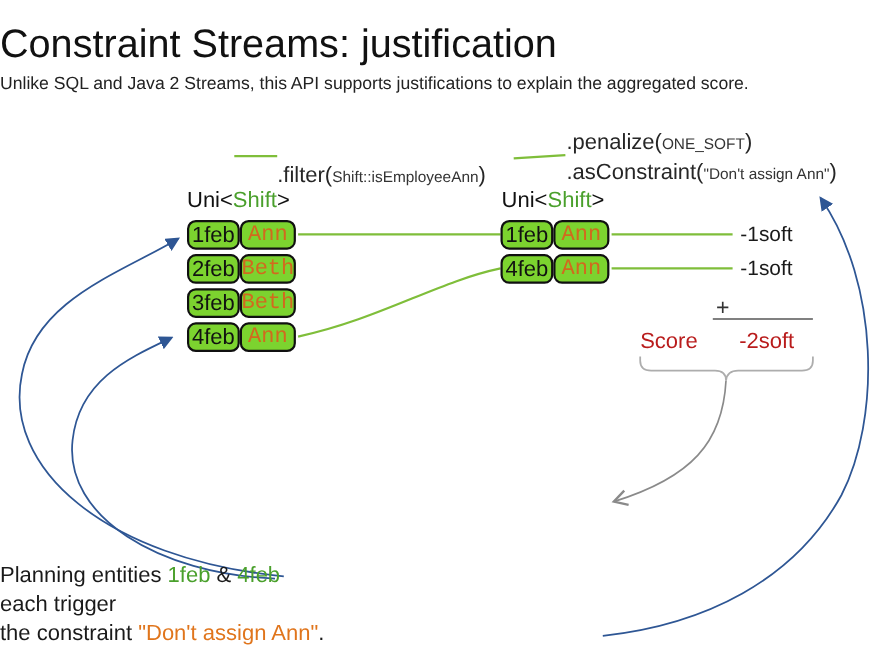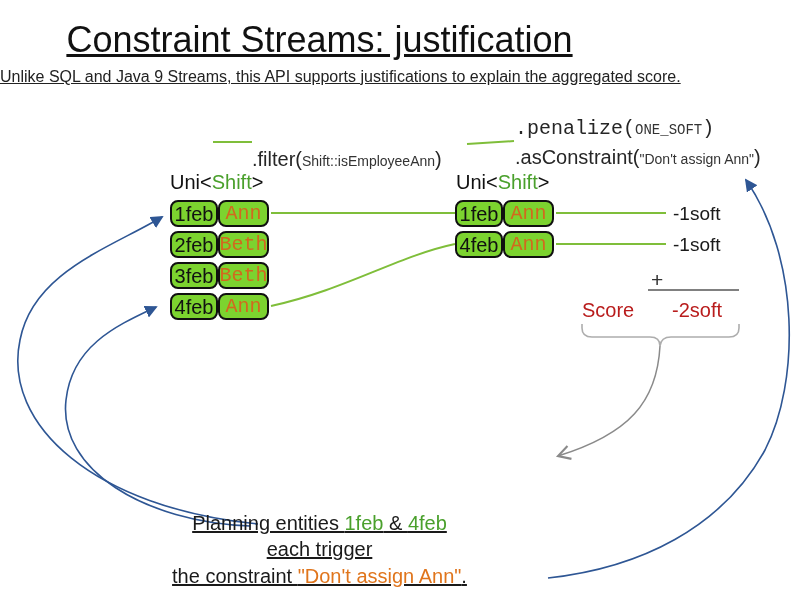--- a/index.html
+++ b/index.html
@@ -2,21 +2,21 @@
 <html><head>
 <meta charset="utf-8">
 <style>
   html,body{margin:0;padding:0;background:#fff;}
   #slide{
     position:relative;width:800px;height:600px;background:#ffffff;overflow:hidden;
     font-family:"Liberation Sans","DejaVu Sans",sans-serif;color:#1a1a1a;
   }
   #arrow-layer{position:absolute;left:0;top:0;z-index:1;pointer-events:none;}
   .txt{position:absolute;z-index:2;white-space:nowrap;}
-  .center{left:0;width:639px;text-align:center;text-decoration:underline;}
+  .center{left:0;width:639px;}
   #title{top:20px;font-size:36px;line-height:40px;color:#111;}
   #subtitle{top:67px;font-size:16px;line-height:19px;color:#222;}
   .code{font-size:20px;line-height:24px;color:#262626;}
   .code .small{font-size:14px;color:#333;}
   .green-t{color:#4AA02C;}
   .constraint-t{color:#E0751C;}
   .type-label{font-size:20px;line-height:24px;color:#111;}
   .stream{position:absolute;z-index:2;}
   .srow{display:flex;margin-bottom:4px;height:27px;}
   .cell{
@@ -61,28 +61,28 @@
     <path d="M 660 346 C 657 402, 629 434, 558 456" fill="none" stroke="#8A8A8A" stroke-width="1.5" marker-end="url(#mgray)"></path>
 
     <path d="M 258 524 C 95 508, 2 425, 20 340 C 33 272, 110 248, 162 217" fill="none" stroke="#2E5694" stroke-width="1.6" marker-end="url(#mblue)"></path>
 
     <path d="M 250 526 C 145 522, 58 470, 66 400 C 72 345, 118 325, 156 307" fill="none" stroke="#2E5694" stroke-width="1.6" marker-end="url(#mblue)"></path>
 
     <path d="M 548 578 C 640 568, 722 528, 765 450 C 800 382, 800 258, 746 180" fill="none" stroke="#2E5694" stroke-width="1.6" marker-end="url(#mblue)"></path>
   </svg>
 
   <div id="title" class="txt center">Constraint Streams: justification</div>
-  <div id="subtitle" class="txt center">Unlike SQL and Java 9 Streams, this API supports justifications to explain the aggregated score.</div>
+  <div id="subtitle" class="txt center">Unlike SQL and Java 2 Streams, this API supports justifications to explain the aggregated score.</div>
 
 
   <div class="txt code" style="left:252px;top:131px;margin-top:16px;">
     <span>.filter(</span><span class="small green-t">Shift</span><span class="small">::isEmployeeAnn</span><span>)</span>
   </div>
 
-  <div class="txt code" style="left:515px;top:117px;font-family:Liberation Mono, monospace;">
+  <div class="txt code" style="left:515px;top:117px;">
     <span>.penalize(</span><span class="small">ONE_SOFT</span><span>)</span>
   </div>
 
   <div class="txt code" style="left:515px;top:145px;">
     <span>.asConstraint(</span><span class="small constraint-t">"Don't assign Ann"</span><span>)</span>
   </div>
 
   <div class="txt type-label" style="left:170px;top:170px;">
     <span>Uni&lt;</span><span class="green-t">Shift</span><span>&gt;</span>
   </div>

